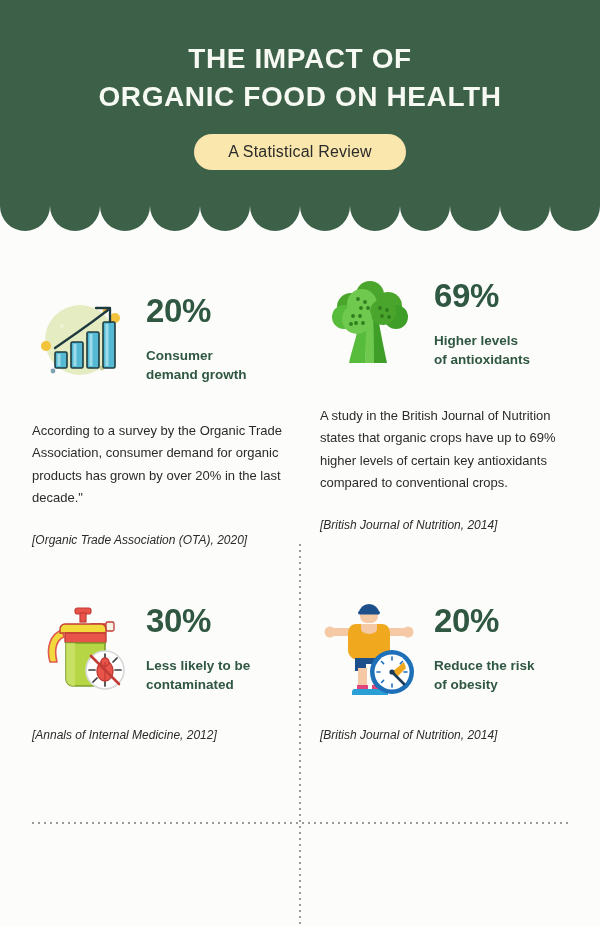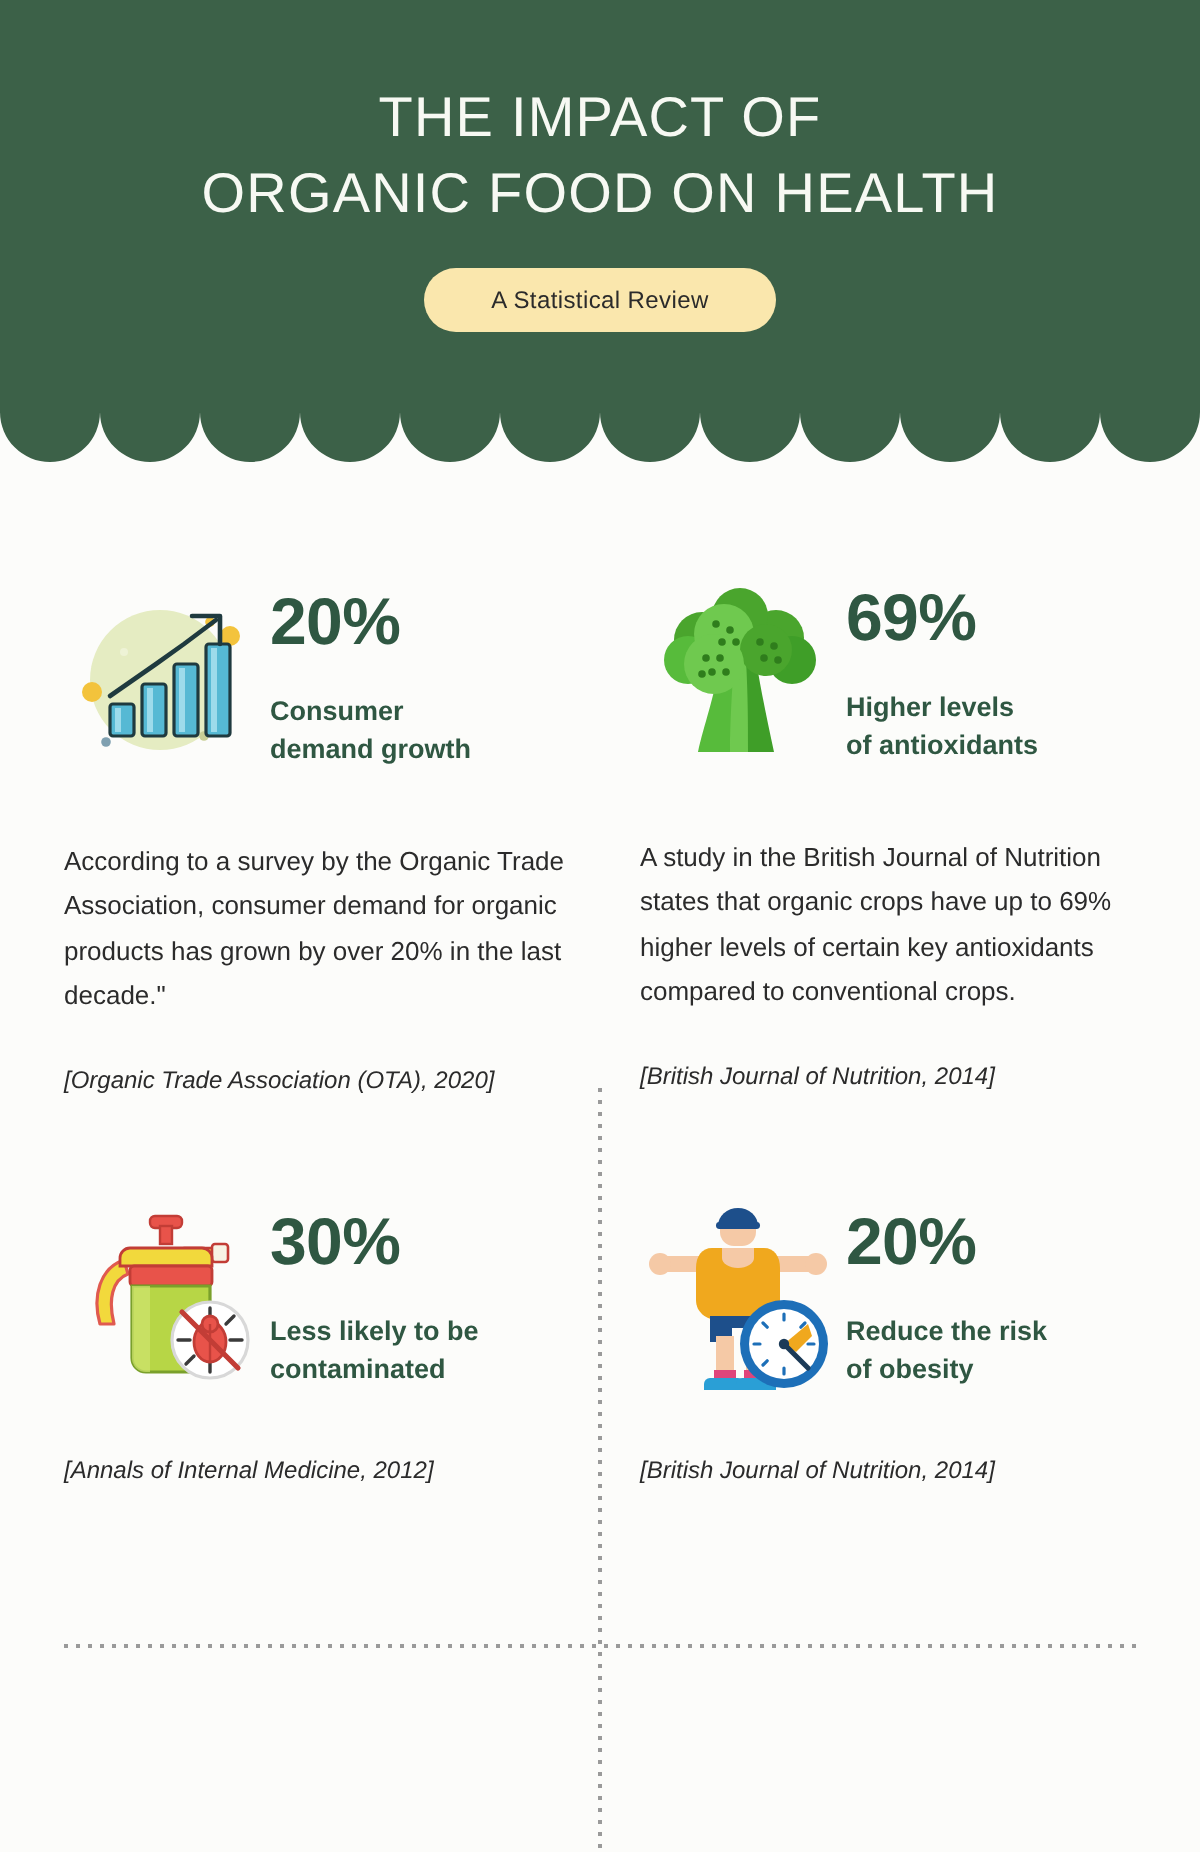--- a/index.html
+++ b/index.html
@@ -37,60 +37,60 @@
     flex-direction: column;
     align-items: center;
     justify-content: flex-start;
     padding-top: 40px;
     box-sizing: border-box;
     z-index: 2;
   }
   .title {
     color: #f7f9f3;
     font-size: 28px;
-    font-weight: normal;
+    font-weight: bold;
     letter-spacing: 0.6px;
     line-height: 1.35;
     text-align: center;
     margin: 0;
     text-transform: uppercase;
   }
   .title .line2 { display: block; }
   .subtitle-pill {
     margin-top: 18px;
     background: #fae7ad;
     color: #2b2b2b;
-    font-size: 12px;
+    font-size: 16px;
     padding: 9px 34px;
     border-radius: 999px;
     letter-spacing: 0.2px;
     white-space: nowrap;
   }
 
   
   .grid {
     position: absolute;
     top: 250px; left: 0;
     width: 600px;
     height: 660px;
   }
   .quad {
     position: absolute;
     width: 268px;
     box-sizing: border-box;
   }
   .q-tl { left: 32px;  top: 40px; }
-  .q-tr { left: 320px; top: 38px; }
+  .q-tr { left: 320px; top: 25px; }
   .q-bl { left: 32px;  top: 350px; }
   .q-br { left: 320px; top: 350px; }
 
   .stat-head {
     display: flex;
     align-items: flex-start;
-    gap: 3px;
+    gap: 14px;
     height: 104px;
   }
   .icon-box {
     width: 100px;
     height: 100px;
     flex: 0 0 100px;
     position: relative;
   }
   .icon-box svg { display: block; }
   .stat-text { padding-top: 4px; }

